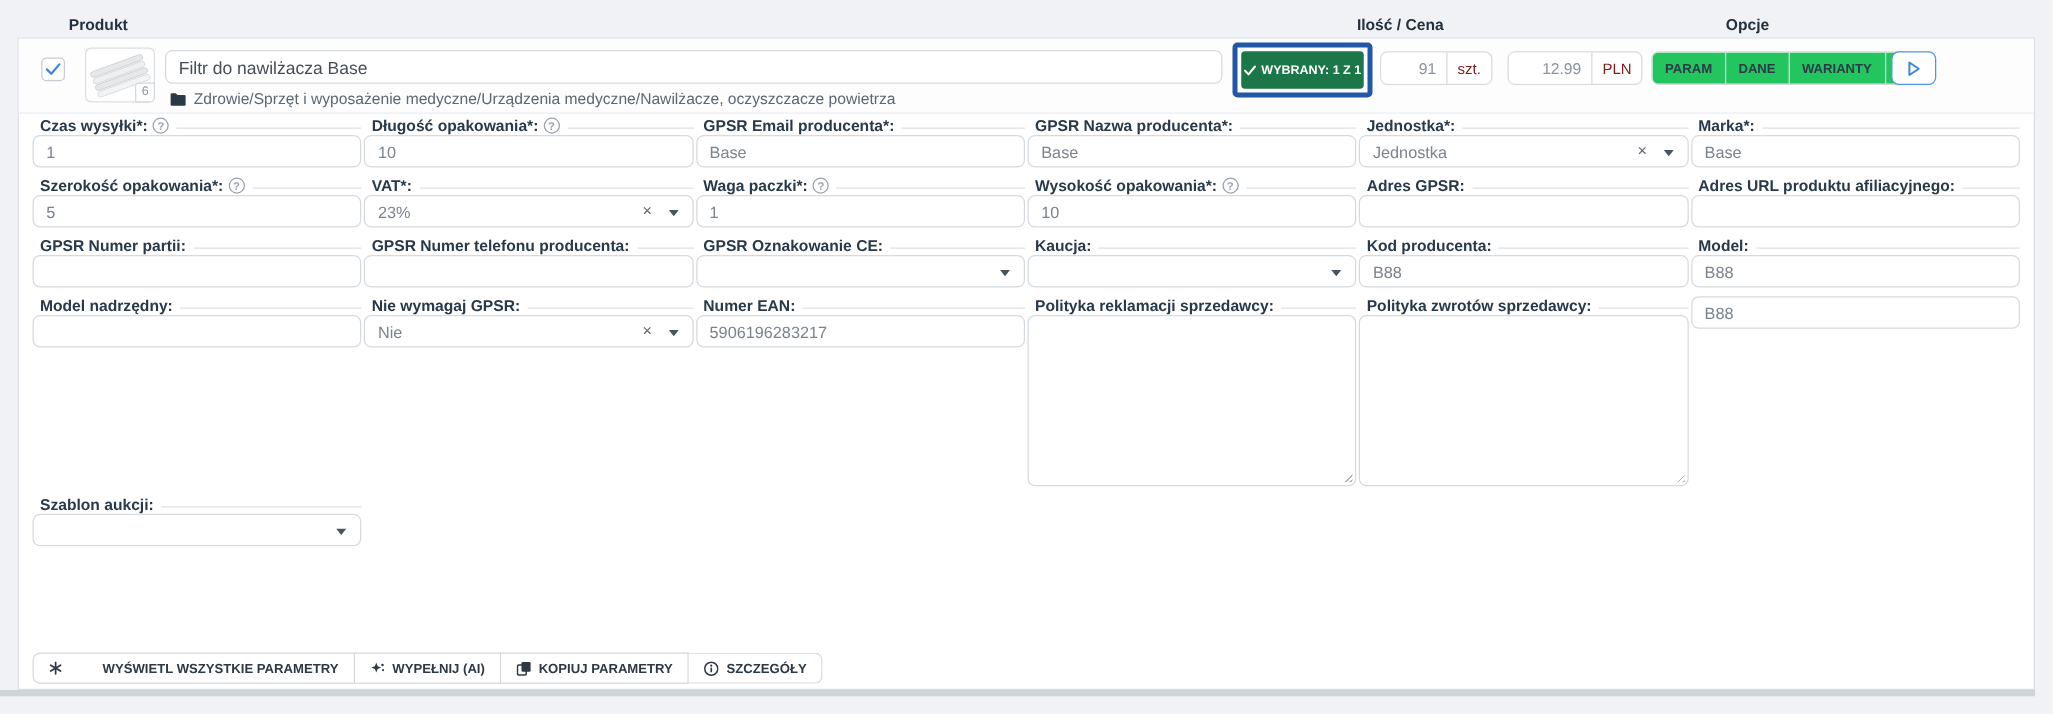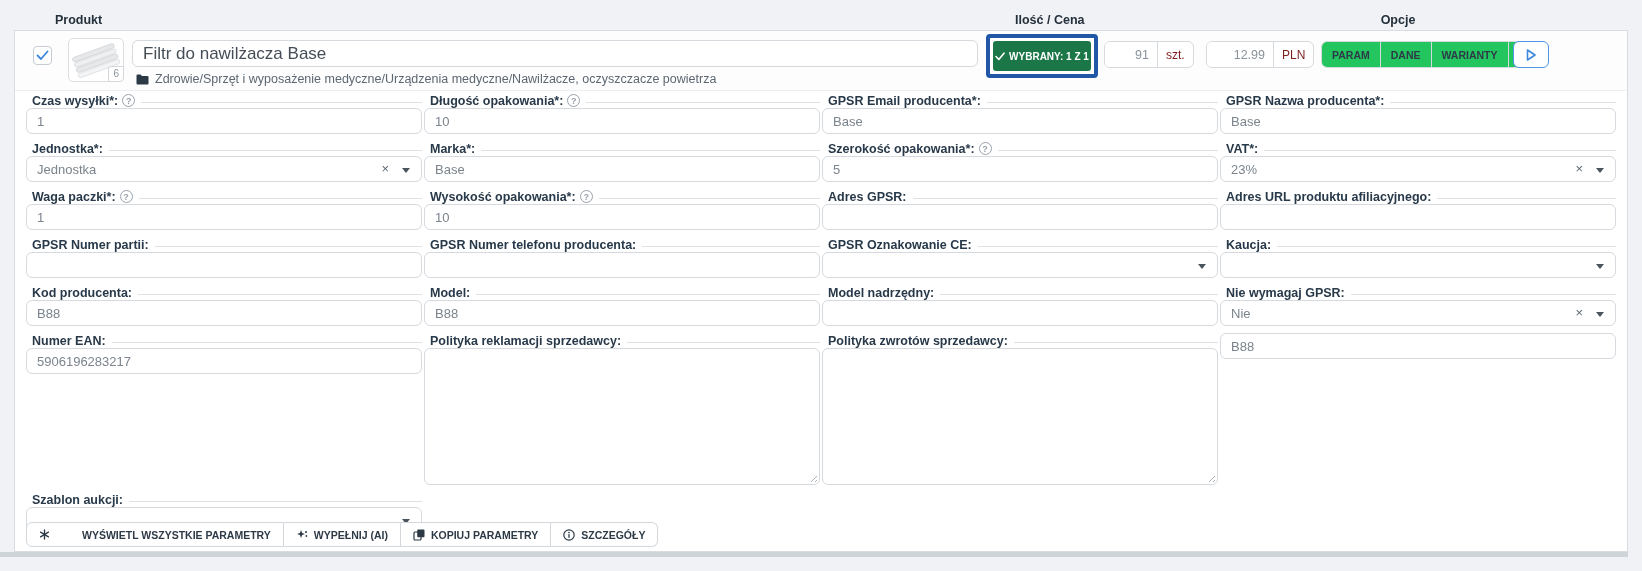--- a/index.html
+++ b/index.html
@@ -11,21 +11,21 @@
     overflow:hidden;
   }
   .page { position:absolute; inset:0; }
 
   
   .col-header {
     position:absolute; top:13px; height:15px;
     font-size:12.5px; font-weight:700; color:#24303c; line-height:15px;
   }
   .h-produkt { left:55px; }
-  .h-ilosc { left:1015px; width:140px; text-align:left; }
+  .h-ilosc { left:1015px; width:140px; text-align:right; }
   .h-opcje { left:1356px; width:84px; text-align:center; }
 
   
   .card {
     position:absolute; left:14px; top:30px; width:1614px; height:522px;
     background:#fff; border:1px solid #d9dde1;
   }
   .bottom-shadow {
     position:absolute; left:0; top:552px; width:1628px; height:5px;
     background:#cfd4d9;
@@ -44,21 +44,21 @@
     display:flex; align-items:center; justify-content:center;
   }
   .thumb-badge {
     position:absolute; right:-1px; bottom:-1px;
     background:#fff; border:1px solid #d4d8dc; border-radius:3px 0 4px 0;
     font-size:10px; color:#8b939b; line-height:14px; padding:0 4px;
   }
   .title-input {
     position:absolute; left:117px; top:9px; width:846px; height:27px;
     border:1px solid #d6dade; border-radius:6px; background:#fff;
-    font-family:inherit; font-size:17px; color:#454e56; padding:0 10px; outline:none;
+    font-family:inherit; font-size:14px; color:#454e56; padding:0 10px; outline:none;
   }
   .category-line {
     position:absolute; left:121px; top:40px; height:16px;
     display:flex; align-items:center; gap:6px;
     font-size:12.5px; color:#5d6772; white-space:nowrap;
   }
   .sel-frame {
     position:absolute; left:971px; top:3px; width:112px; height:44px;
     border:4px solid #2057a7; border-radius:4px; background:#fff;
     display:flex; padding:3px;
@@ -98,21 +98,21 @@
   .dots i { width:2.5px; height:2.5px; border-radius:50%; background:#39444f; }
   .play-btn {
     position:absolute; left:1498px; top:10px; width:36px; height:27px;
     border:1.5px solid #4e97e6; border-radius:6px; background:#fff;
     display:flex; align-items:center; justify-content:center; cursor:pointer;
   }
 
   
   .form-grid {
     position:absolute; left:11px; top:62px; width:1590px;
-    display:grid; grid-template-columns:repeat(4,1fr); column-gap:2px;
+    display:grid; grid-template-columns:repeat(6,1fr); column-gap:2px;
     align-items:start;
   }
   .field { margin-bottom:7px; }
   .f-label {
     display:flex; align-items:center; gap:4px; height:15px;
     font-size:12.5px; font-weight:700; color:#28394a; padding-left:6px; white-space:nowrap;
   }
   .fill-line { flex:1; border-bottom:1px solid #dde1e5; margin-top:4px; margin-left:2px; min-width:6px; }
   .help {
     width:13px; height:13px; border:1px solid #9aa2ab; border-radius:50%;

